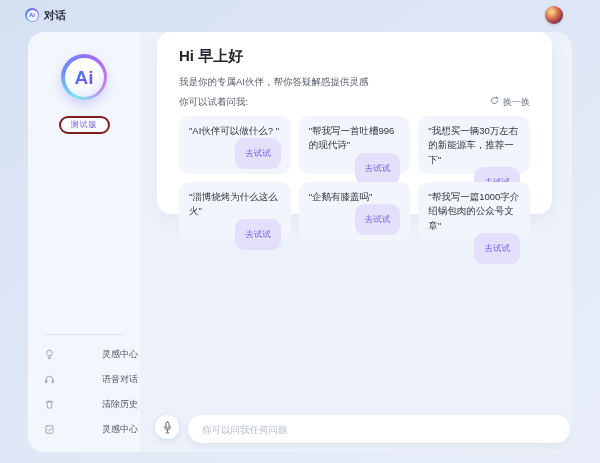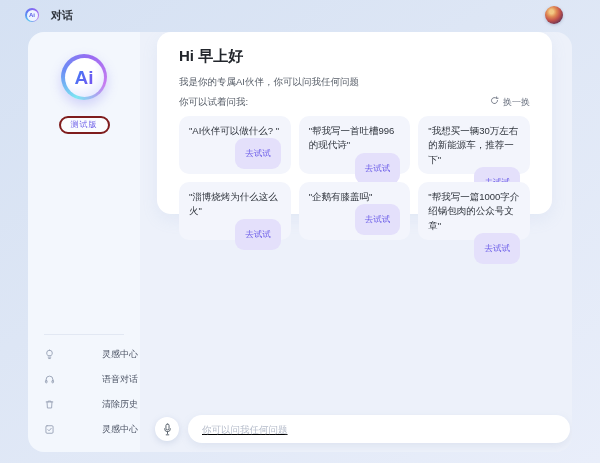--- a/index.html
+++ b/index.html
@@ -11,21 +11,21 @@
   .page{
     position:relative;width:600px;height:463px;
     background:linear-gradient(145deg,#d5e1f3 0%,#dde6f5 40%,#e9eefa 100%);
   }
   
   .header{
     position:absolute;top:0;left:0;right:0;height:30px;
     display:flex;align-items:center;justify-content:space-between;
     padding:0 37px 0 25px;box-sizing:border-box;
   }
-  .brand{display:flex;align-items:center;gap:12px;}
+  .brand{display:flex;align-items:center;gap:5px;}
   .mini-logo{
     width:14px;height:14px;border-radius:50%;
     background:conic-gradient(from 210deg,#59c6f0,#5f7bf3,#8d64f2,#b77bf0,#59c6f0);
     display:flex;align-items:center;justify-content:center;flex:0 0 auto;
   }
   .mini-logo-inner{
     width:11px;height:11px;border-radius:50%;background:#eef4ff;
     display:flex;align-items:center;justify-content:center;
     font-size:6px;font-weight:700;color:#5a5fe8;line-height:1;
   }
@@ -97,21 +97,21 @@
   }
   .card-text{font-size:9.5px;color:#2f343c;line-height:1.5;}
   .try{
     align-self:flex-end;background:var(--accent-soft,#e4e0fb);color:var(--accent,#6a5be8);
     font-size:8.5px;border:none;border-radius:9px;padding:10px 10px;
     cursor:pointer;font-family:inherit;line-height:1.3;
   }
   
   .input-bar{
     position:absolute;left:15px;right:2px;bottom:9px;
-    display:flex;align-items:center;gap:9px;text-decoration:underline;
+    display:flex;align-items:flex-start;gap:9px;
   }
   .mic{
     width:24px;height:24px;border-radius:50%;background:#fff;border:none;
     display:flex;align-items:center;justify-content:center;cursor:pointer;
     box-shadow:0 2px 6px rgba(130,150,190,.25);flex:0 0 auto;padding:0;
   }
   .mic svg{width:11px;height:13px;display:block;}
   .chat-input{
     flex:1;height:28px;border:none;border-radius:14px;background:#fff;
     padding:0 14px;font-size:9.5px;color:#333;outline:none;
@@ -189,21 +189,21 @@
           </span>
           <span class="slabel">灵感中心</span>
         </div>
       </div>
     </aside>
 
     <main class="main">
 
       <section class="panel">
         <h1 class="greet-title">Hi 早上好</h1>
-        <p class="greet-sub">我是你的专属AI伙伴，你可以问我任何问题</p>
+        <p class="greet-sub">我是你的专属AI伙伴，帮你答疑解惑提供灵感</p>
         <div class="hint-row">
           <span class="hint">你可以试着问我:</span>
           <button class="refresh">
             <span class="ricon">
               <svg viewBox="0 0 12 12" fill="none" stroke="#6b7280" stroke-width="1.2" stroke-linecap="round" stroke-linejoin="round">
                 <path d="M10 6a4 4 0 1 1-1.4-3"></path>
                 <path d="M8.8 1.2l.1 1.9 1.9-.1"></path>
               </svg>
             </span>
             <span>换一换</span>

